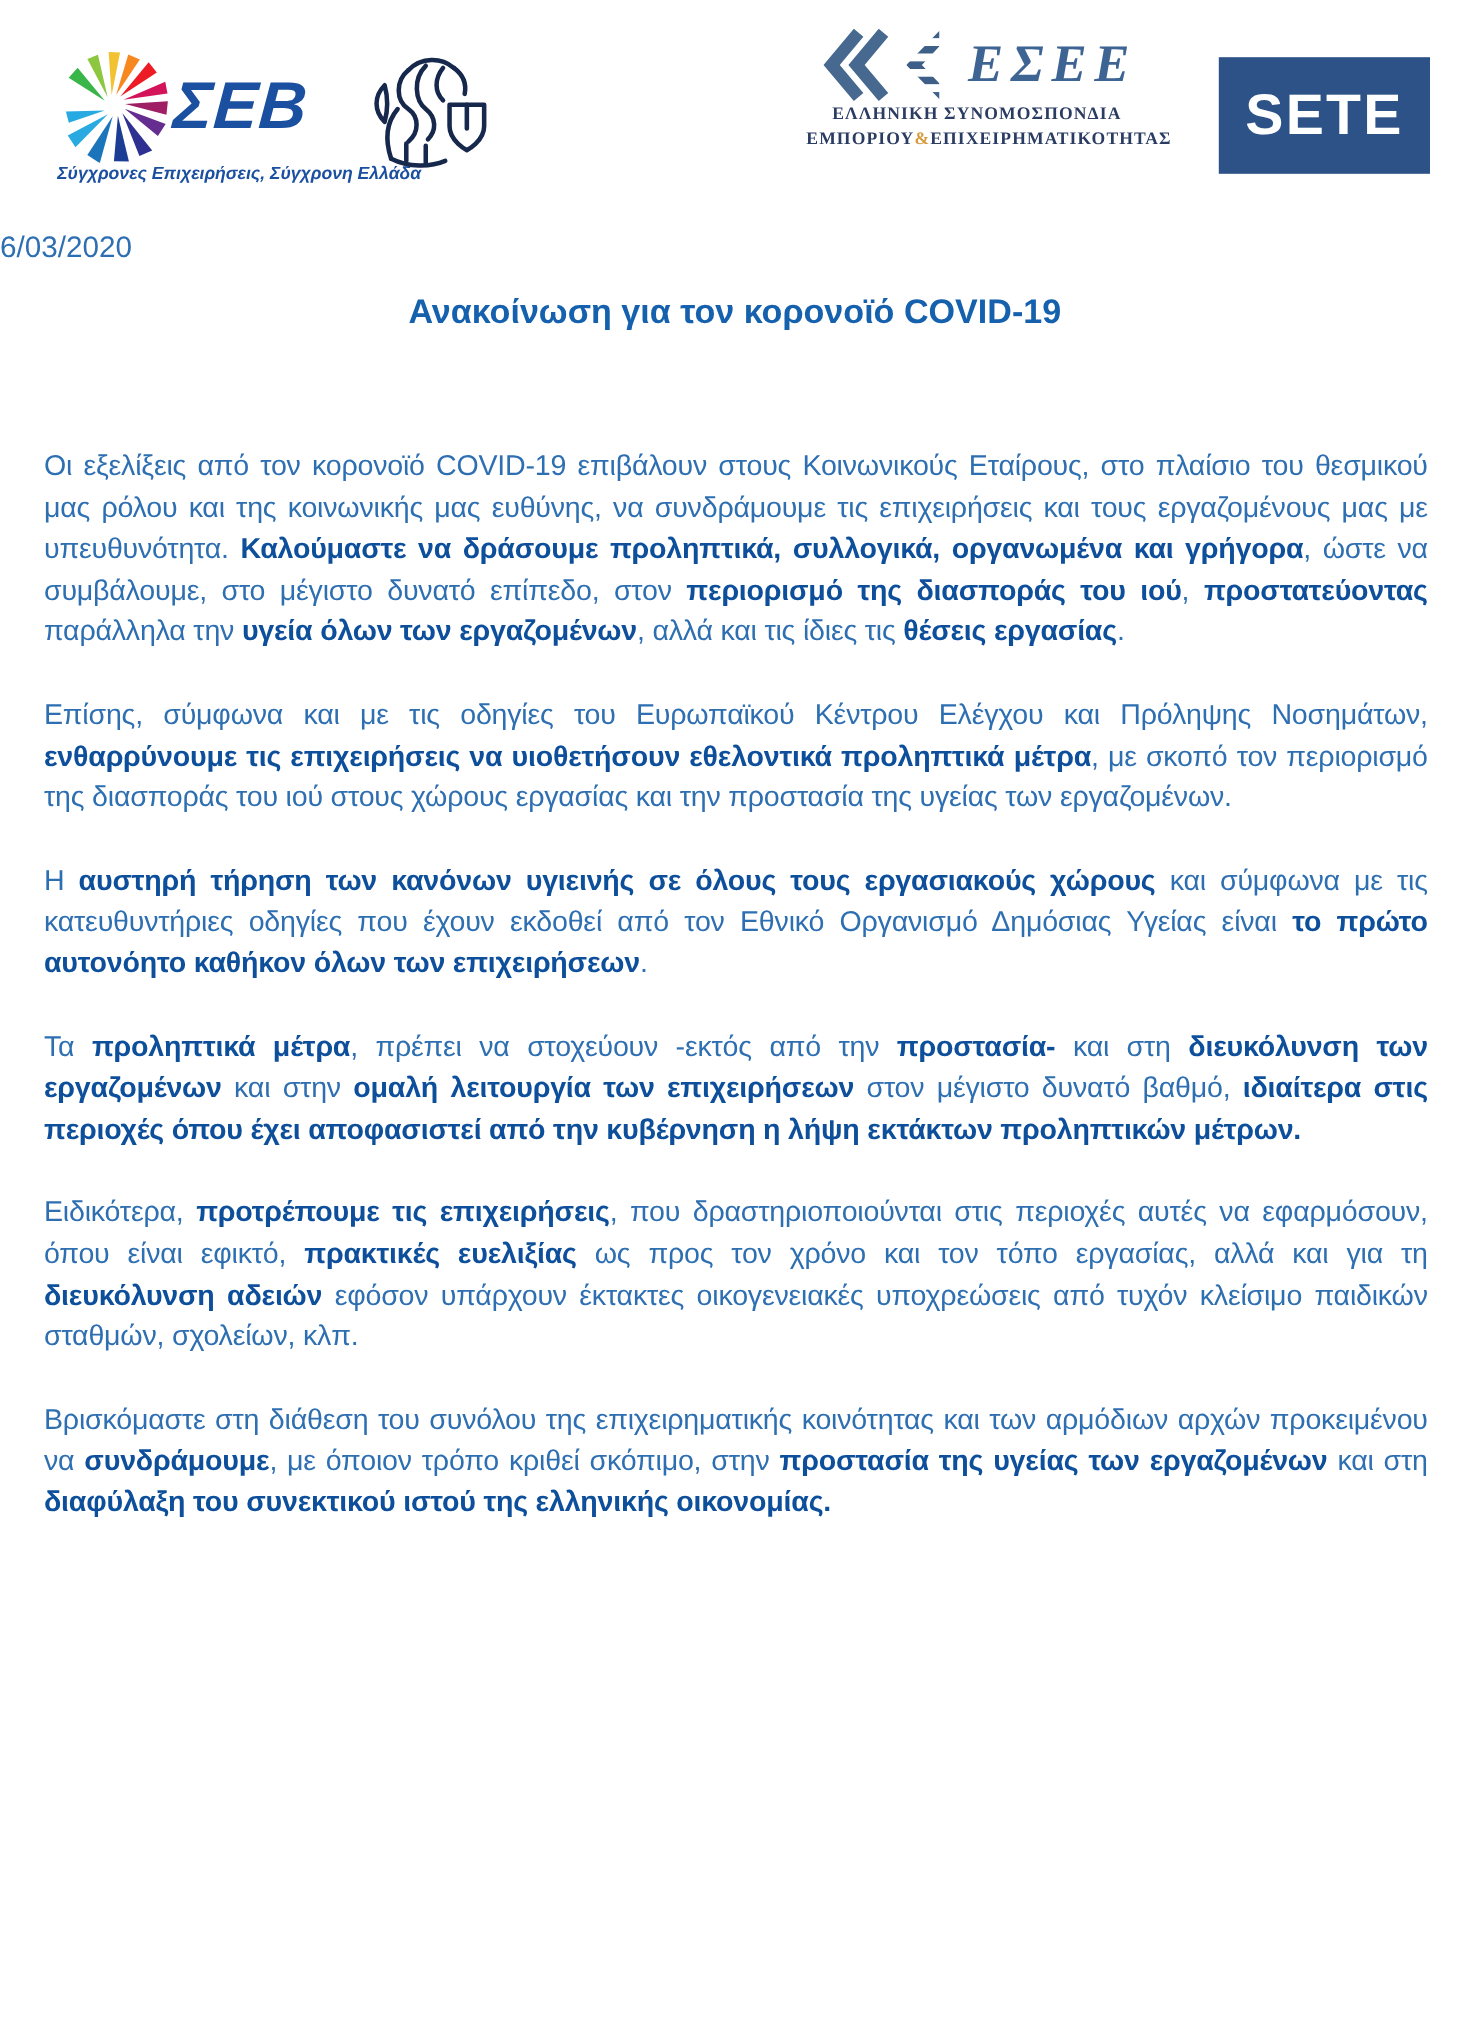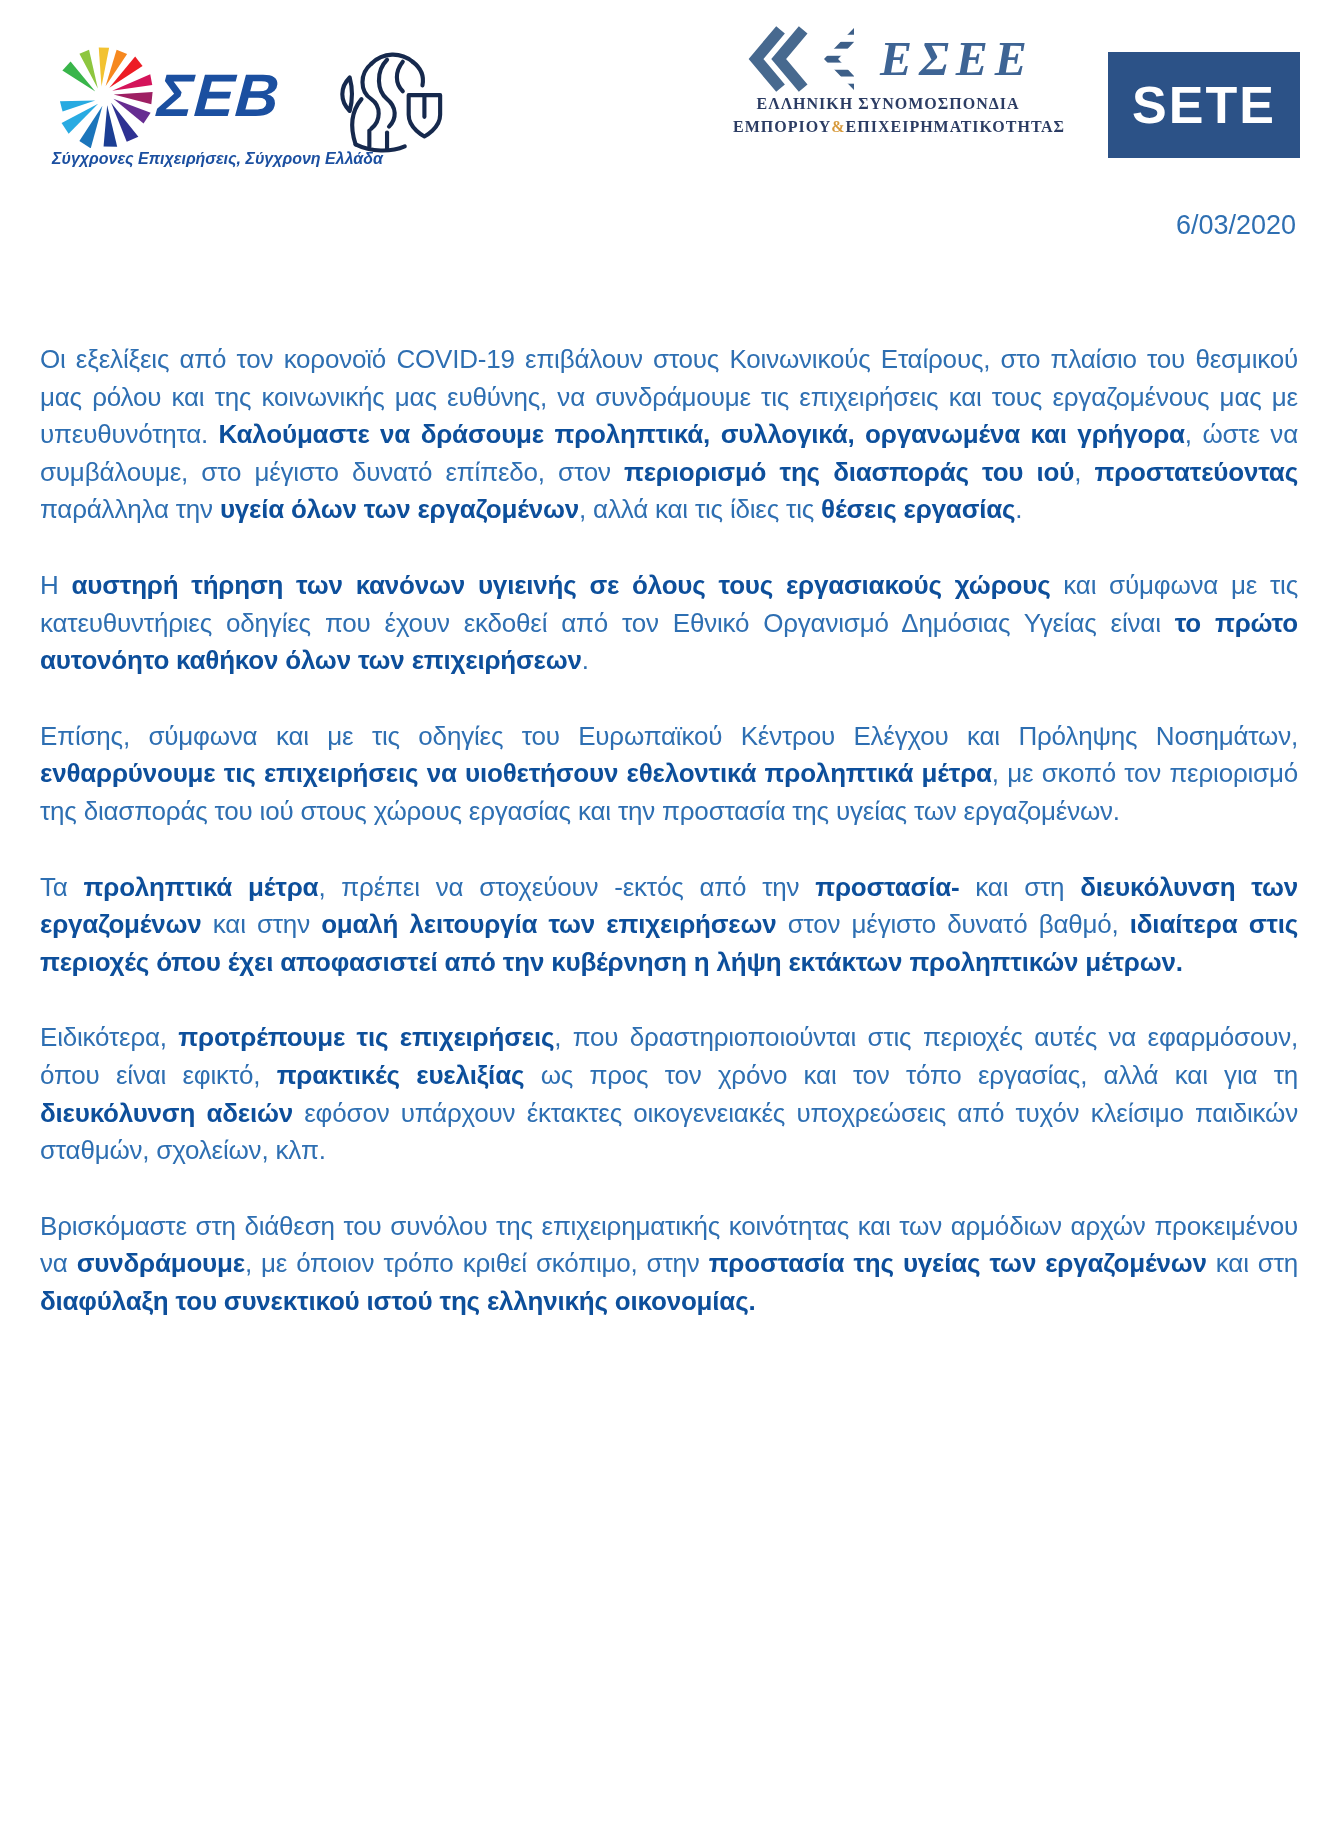--- a/index.html
+++ b/index.html
@@ -49,21 +49,21 @@
     line-height:23px;white-space:nowrap;
   }
   .esee-amp{color:var(--esee-amp,#d79a3c);}
   .sete{
     position:absolute;left:1108px;top:52px;width:192px;height:106px;
     background:var(--sete-bg,#2c5287);display:flex;align-items:center;justify-content:center;
   }
   .sete-name{color:#ffffff;font-size:52px;font-weight:700;letter-spacing:2px;}
   
   .date{
-    margin-top:22px;padding-right:40px;text-align:right;
+    margin-top:22px;padding-right:40px;
     font-size:27px;color:var(--body-text,#2e6fb2);
   }
   .title{
     margin:22px 0 0 0;text-align:center;font-weight:700;
     font-size:31px;line-height:42px;color:var(--title-blue,#1561ad);
   }
   .title span{display:block;}
   
   .doc-body{margin-top:100px;padding:0 38px 0 40px;}
   .para{
@@ -155,24 +155,25 @@
 
     <div class="sete">
       <span class="sete-name">SETE</span>
     </div>
 
   </header>
 
   <div class="date">6/03/2020</div>
 
   <h1 class="title">
+    <span class="t1">Ανακοίνωση για τον κορονοϊό COVID-19</span>
   </h1>
 
   <main class="doc-body">
     <p class="para"><span class="r">Οι εξελίξεις από τον κορονοϊό COVID-19 επιβάλουν στους Κοινωνικούς Εταίρους, στο πλαίσιο του θεσμικού μας ρόλου και της κοινωνικής μας ευθύνης, να συνδράμουμε τις επιχειρήσεις και τους εργαζομένους μας με υπευθυνότητα. </span><span class="b">Καλούμαστε να δράσουμε προληπτικά, συλλογικά, οργανωμένα και γρήγορα</span><span class="r">, ώστε να συμβάλουμε, στο μέγιστο δυνατό επίπεδο, στον </span><span class="b">περιορισμό της διασποράς του ιού</span><span class="r">, </span><span class="b">προστατεύοντας</span><span class="r"> παράλληλα την </span><span class="b">υγεία όλων των εργαζομένων</span><span class="r">, αλλά και τις ίδιες τις </span><span class="b">θέσεις εργασίας</span><span class="r">.</span></p>
+    <p class="para"><span class="r">Επίσης, σύμφωνα και με τις οδηγίες του Ευρωπαϊκού Κέντρου Ελέγχου και Πρόληψης Νοσημάτων, </span><span class="b">ενθαρρύνουμε τις επιχειρήσεις να υιοθετήσουν εθελοντικά προληπτικά μέτρα</span><span class="r">, με σκοπό τον περιορισμό της διασποράς του ιού στους χώρους εργασίας και την προστασία της υγείας των εργαζομένων.</span></p>
     <p class="para"><span class="r">Η </span><span class="b">αυστηρή τήρηση των κανόνων υγιεινής σε όλους τους εργασιακούς χώρους</span><span class="r"> και σύμφωνα με τις κατευθυντήριες οδηγίες που έχουν εκδοθεί από τον Εθνικό Οργανισμό Δημόσιας Υγείας είναι </span><span class="b">το πρώτο αυτονόητο καθήκον όλων των επιχειρήσεων</span><span class="r">.</span></p>
-    <p class="para"><span class="r">Επίσης, σύμφωνα και με τις οδηγίες του Ευρωπαϊκού Κέντρου Ελέγχου και Πρόληψης Νοσημάτων, </span><span class="b">ενθαρρύνουμε τις επιχειρήσεις να υιοθετήσουν εθελοντικά προληπτικά μέτρα</span><span class="r">, με σκοπό τον περιορισμό της διασποράς του ιού στους χώρους εργασίας και την προστασία της υγείας των εργαζομένων.</span></p>
     <p class="para"><span class="r">Τα </span><span class="b">προληπτικά μέτρα</span><span class="r">, πρέπει να στοχεύουν -εκτός από την </span><span class="b">προστασία-</span><span class="r"> και στη </span><span class="b">διευκόλυνση των εργαζομένων</span><span class="r"> και στην </span><span class="b">ομαλή λειτουργία των επιχειρήσεων</span><span class="r"> στον μέγιστο δυνατό βαθμό, </span><span class="b">ιδιαίτερα στις περιοχές όπου έχει αποφασιστεί από την κυβέρνηση η λήψη εκτάκτων προληπτικών μέτρων.</span></p>
     <p class="para"><span class="r">Ειδικότερα, </span><span class="b">προτρέπουμε τις επιχειρήσεις</span><span class="r">, που δραστηριοποιούνται στις περιοχές αυτές να εφαρμόσουν, όπου είναι εφικτό, </span><span class="b">πρακτικές ευελιξίας</span><span class="r"> ως προς τον χρόνο και τον τόπο εργασίας, αλλά και για τη </span><span class="b">διευκόλυνση αδειών</span><span class="r"> εφόσον υπάρχουν έκτακτες οικογενειακές υποχρεώσεις από τυχόν κλείσιμο παιδικών σταθμών, σχολείων, κλπ.</span></p>
     <p class="para"><span class="r">Βρισκόμαστε στη διάθεση του συνόλου της επιχειρηματικής κοινότητας και των αρμόδιων αρχών προκειμένου να </span><span class="b">συνδράμουμε</span><span class="r">, με όποιον τρόπο κριθεί σκόπιμο, στην </span><span class="b">προστασία της υγείας των εργαζομένων</span><span class="r"> και στη </span><span class="b">διαφύλαξη του συνεκτικού ιστού της ελληνικής οικονομίας.</span></p>
   </main>
 
 </div>
 
 </body></html>

